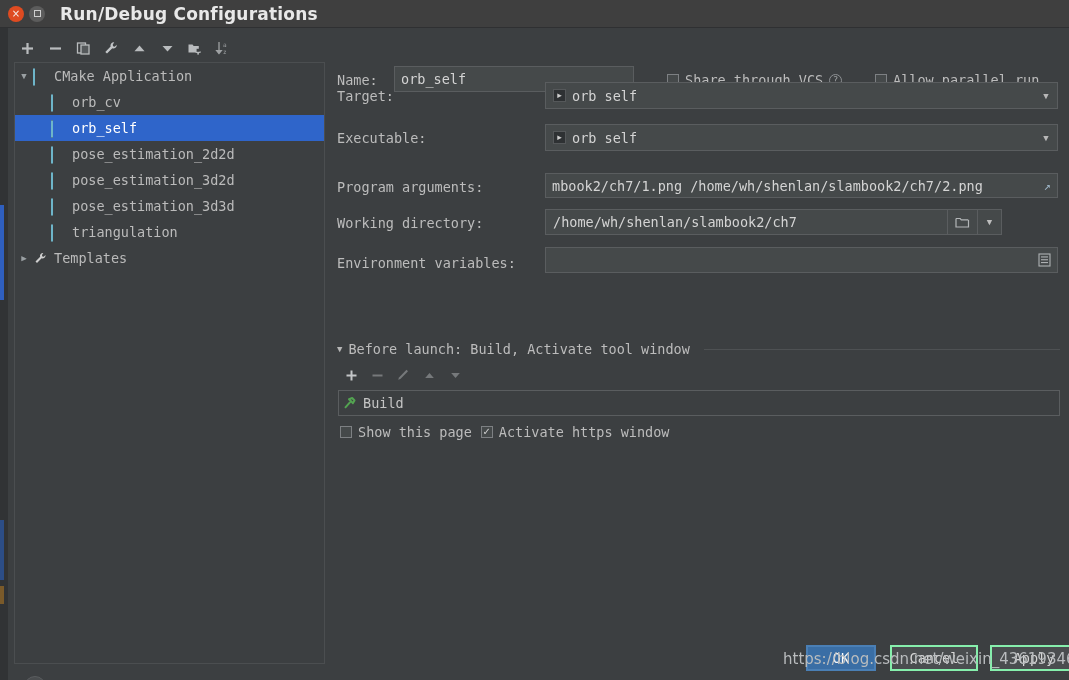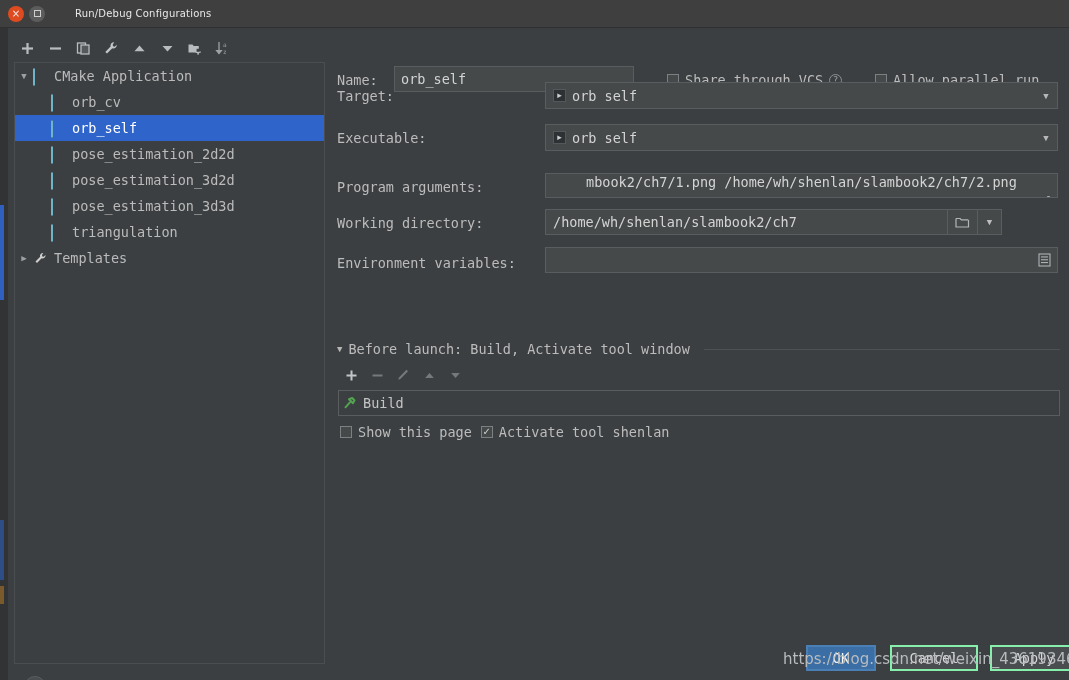--- a/index.html
+++ b/index.html
@@ -36,23 +36,23 @@
   .win-btn {
     width: 16px; height: 16px; border-radius: 50%;
     display: inline-flex; align-items: center; justify-content: center;
     font-size: 10px; line-height: 1; color: #f4eeea;
     font-family: "DejaVu Sans", sans-serif;
   }
   .win-close { background: #df4b21; margin-left: 8px; }
   .win-max   { background: #5c5c5c; margin-left: 5px; color:#d8d8d8; }
   .win-max .sq { width:7px; height:7px; border:1px solid #cfcfcf; display:block; }
   .title-text {
-    margin-left: 30px;
+    margin-left: 15px;
     font-family: "DejaVu Sans", "Liberation Sans", sans-serif;
-    font-size: 10px; font-weight: normal; color: #e8e8e8;
+    font-size: 17px; font-weight: bold; color: #e8e8e8;
     letter-spacing: .2px;
   }
 
   
   .left-pane {
     position: absolute; left: 8px; top: 28px; width: 322px; height: 610px;
   }
   .left-toolbar {
     position: absolute; left: 6px; top: 8px; width: 310px; height: 24px;
     display: flex; align-items: center; gap: 2px;
@@ -361,21 +361,21 @@
     <div class="fld-label" style="left:7px; top:102px;">Executable:</div>
     <div class="combo" style="left:215px; top:96px; width:513px;">
       <div class="val">
         <span class="run-ico">▸</span>
         <span>orb_self</span>
       </div>
       <div class="arrow">▼</div>
     </div>
 
     <div class="fld-label" style="left:7px; top:151px;">Program arguments:</div>
-    <div class="input" style="left:215px; top:145px; width:513px; height:25px;flex-direction:column;">
+    <div class="input" style="left:215px; top:145px; width:513px; height:25px;">
       <span>mbook2/ch7/1.png /home/wh/shenlan/slambook2/ch7/2.png</span>
       <span class="expand-ico">↗</span>
     </div>
 
     <div class="fld-label" style="left:7px; top:187px;">Working directory:</div>
     <div class="combo" style="left:215px; top:181px; width:457px; height:26px;">
       <div class="val">/home/wh/shenlan/slambook2/ch7</div>
       <div class="folder-btn">
         <svg width="15" height="13" viewBox="0 0 15 13">
           <path d="M1 2.5h4.2l1.1 1.3h6.7" fill="none" stroke="#b3b6b8" stroke-width="1.2"></path>
@@ -442,21 +442,21 @@
       <span class="label">Build</span>
     </div>
 
     <div class="bl-checks">
       <span class="grp">
         <span class="cbox"></span>
         <span>Show this page</span>
       </span>
       <span class="grp">
         <span class="cbox checked"></span>
-        <span>Activate tool shenlan</span>
+        <span>Activate https window</span>
       </span>
     </div>
   </div>
 
   <div class="btn primary" style="left:806px; top:645px; width:70px;">OK</div>
   <div class="btn" style="left:890px; top:645px; width:88px;">Cancel</div>
   <div class="btn" style="left:990px; top:645px; width:88px;">Apply</div>
 
   <div class="watermark">https://blog.csdn.net/weixin_43619346</div>
 </div>

